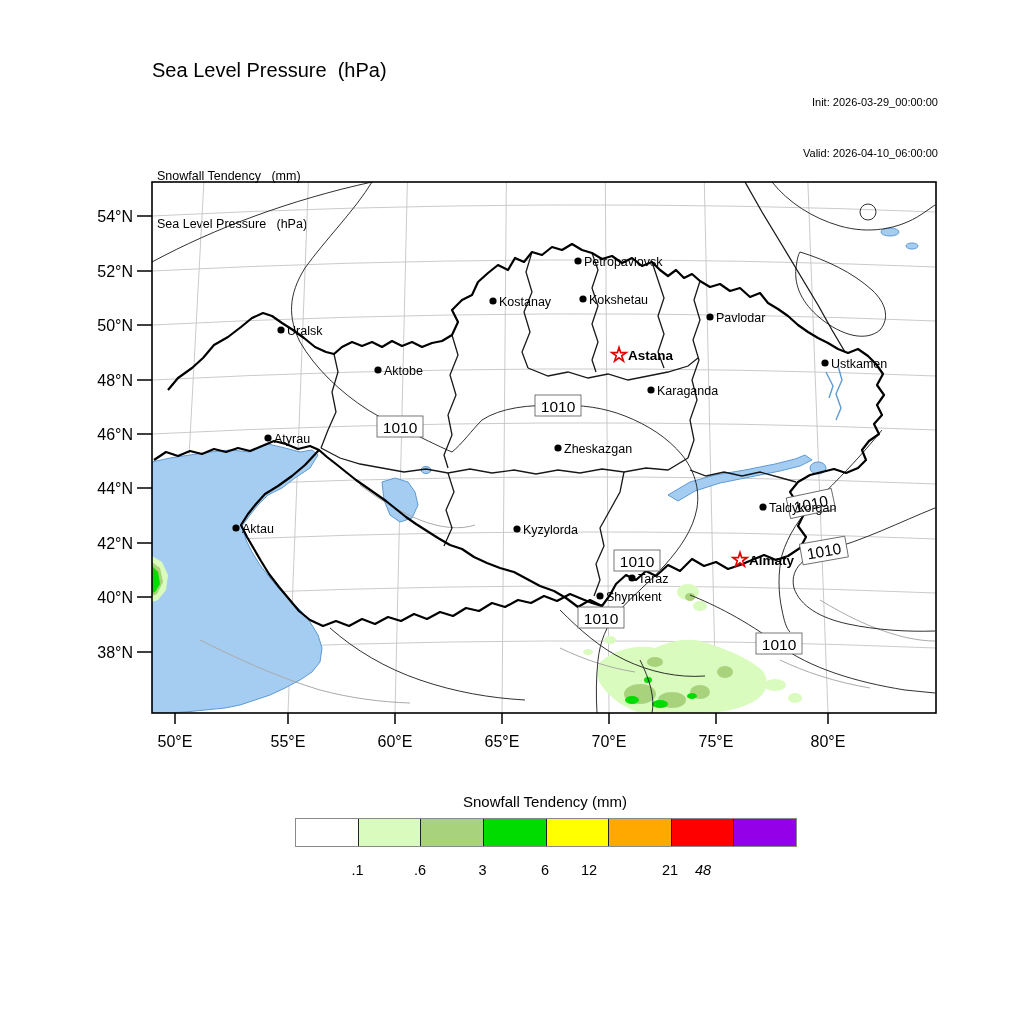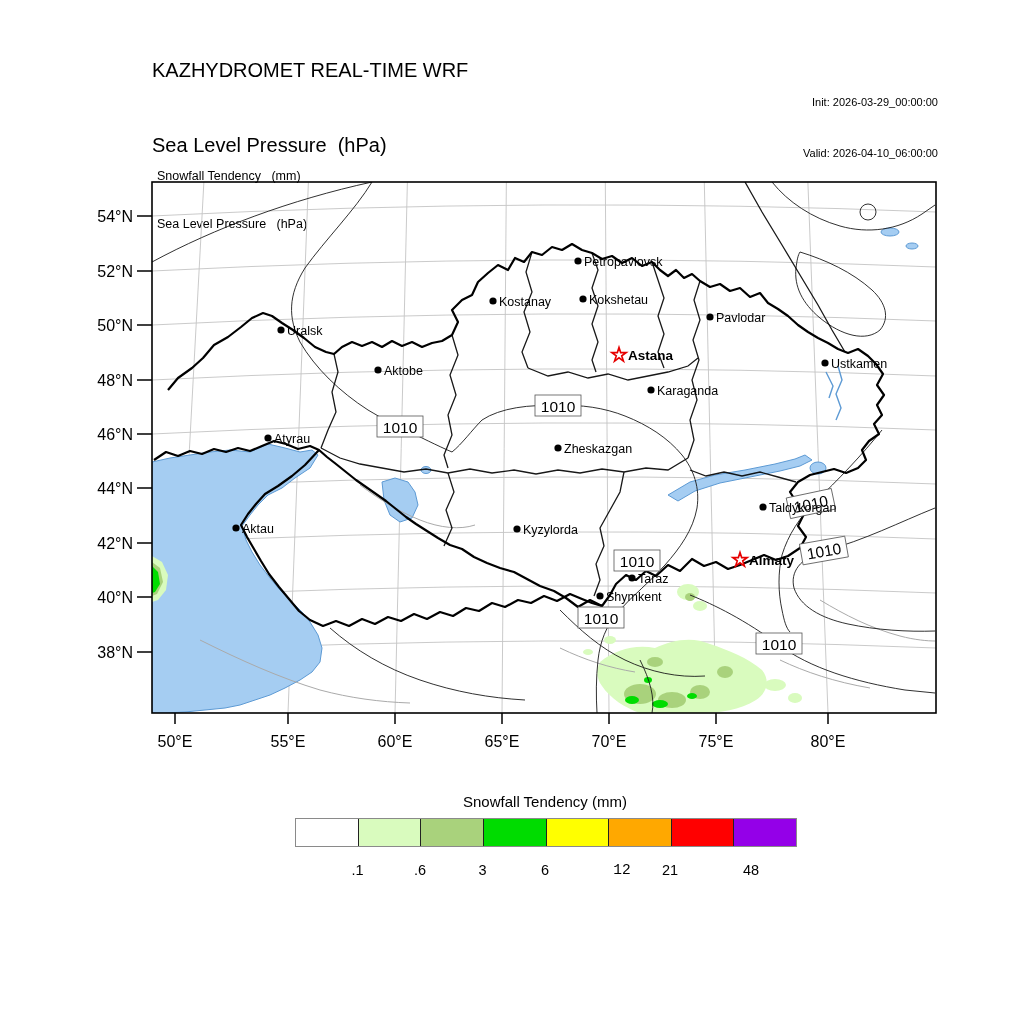--- a/index.html
+++ b/index.html
@@ -12,21 +12,20 @@
   #cbar-title{left:545px;top:793px;transform:translateX(-50%);font-size:15px;}
   #colorbar{left:295px;top:818px;width:500px;height:27px;display:flex;border:1px solid #8a8a8a;box-sizing:content-box;}
   #colorbar .cell{flex:1 1 0;border-left:1px solid #222;}
   #colorbar .cell:first-child{border-left:none;}
   .cbar-lab{position:absolute;top:862px;transform:translateX(-50%);font-size:14.5px;}
 </style>
 </head>
 <body>
 
 <div class="abs" id="title-block">
-  <div>KAZHYDROMET REAL-TIME WRF</div>
   <div>Sea Level Pressure  (hPa)</div>
 </div>
 
 <div class="abs" id="init-block">
   <div>Init: 2026-03-29_00:00:00</div>
   <div>Valid: 2026-04-10_06:00:00</div>
 </div>
 
 <div class="abs" id="mini-legend">
   <div>Snowfall Tendency   (mm)</div>
@@ -316,16 +315,16 @@
     <div class="cell" style="background: rgb(255, 255, 0);"></div>
     <div class="cell" style="background: rgb(255, 168, 0);"></div>
     <div class="cell" style="background: rgb(255, 0, 0);"></div>
     <div class="cell" style="background: rgb(148, 0, 232);"></div>
   </div>
 <div id="cbar-labels">
     <span class="cbar-lab" style="left: 357.5px;">.1</span>
     <span class="cbar-lab" style="left: 420px;">.6</span>
     <span class="cbar-lab" style="left: 482.5px;">3</span>
     <span class="cbar-lab" style="left: 545px;">6</span>
-    <span class="cbar-lab" style="left: 622px; font-family: Liberation Mono, monospace;">12</span>
+    <span class="cbar-lab" style="left: 589px;">12</span>
     <span class="cbar-lab" style="left: 670px;">21</span>
-    <span class="cbar-lab" style="left: 751px;">48</span>
+    <span class="cbar-lab" style="left: 703px; font-style: italic;">48</span>
   </div>
 
 </body></html>

